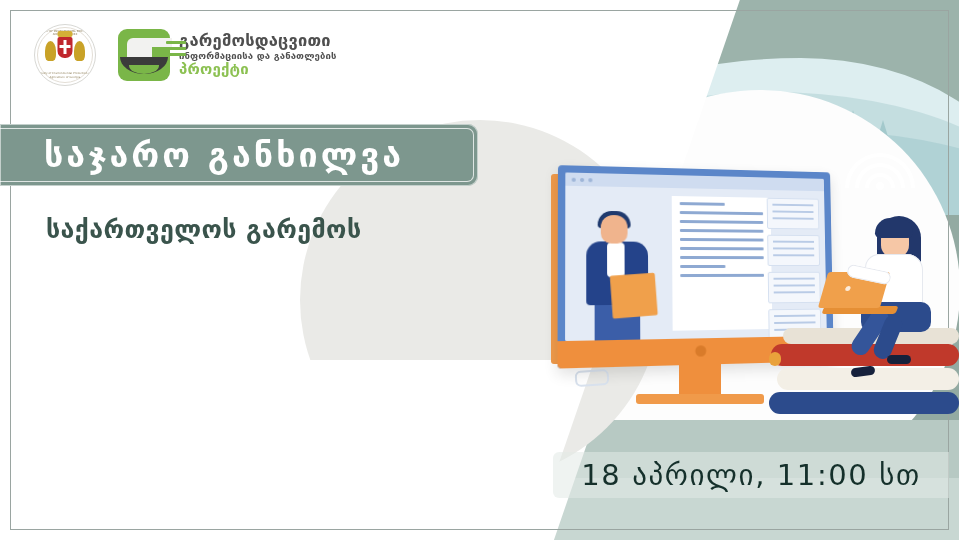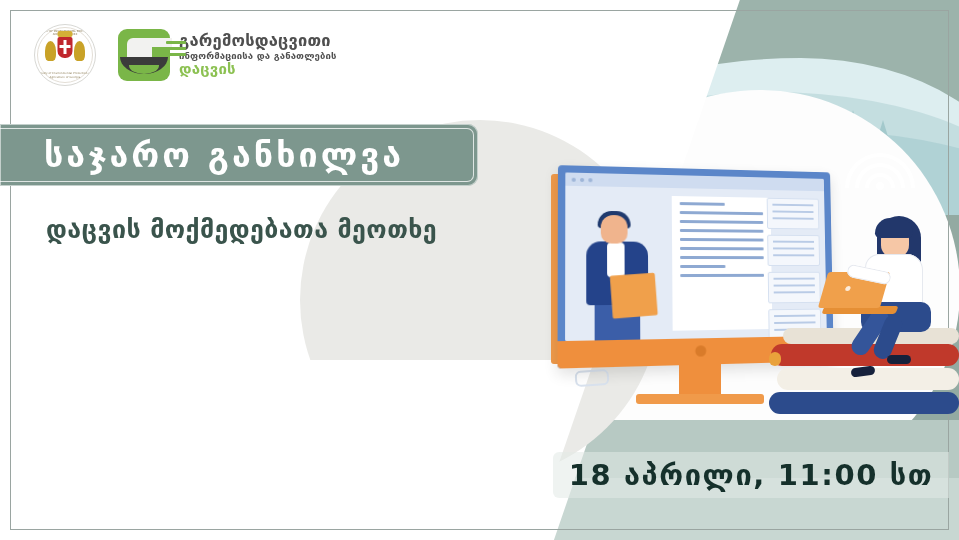--- a/index.html
+++ b/index.html
@@ -251,21 +251,21 @@
   
   .date-strip{
     position:absolute;left:553px;top:452px;
     width:396px;height:46px;
     background:rgba(225,233,230,.55);
     border-radius:6px 0 0 6px;
     display:flex;align-items:center;justify-content:center;
     z-index:9;
   }
   .date-strip span{
-    font-size:29px;font-weight:700;color:#15302b;letter-spacing:1.6px;
+    font-size:29px;font-weight:400;color:#15302b;letter-spacing:1.6px;
     white-space:nowrap;
   }
 
   
   .illus{position:absolute;left:545px;top:120px;width:414px;height:300px;z-index:7;}
 
   .wifi{position:absolute;right:44px;top:24px;width:70px;height:44px;}
   .wifi i{
     position:absolute;left:50%;bottom:0;transform:translateX(-50%);
     border:4px solid #ffffff;border-bottom:none;border-radius:100px 100px 0 0;
@@ -597,31 +597,31 @@
         <div class="book"></div>
         <div class="brand-bars">
             <i></i>
             <i></i>
             <i></i>
           </div>
       </div>
       <div class="brand-text">
         <div class="brand-l1">გარემოსდაცვითი</div>
         <div class="brand-l2">ინფორმაციისა და განათლების</div>
-        <div class="brand-l3">დაცვის</div>
+        <div class="brand-l3">პროექტი</div>
       </div>
     </div>
   </div>
 
   <div class="title-banner">
     <h1>საჯარო განხილვა</h1>
   </div>
 
   <div class="headline">
-    <div class="ln">დაცვის მოქმედებათა მეოთხე</div>
+    <div class="ln">საქართველოს გარემოს</div>
   </div>
 
   <div class="date-strip">
     <span>18 აპრილი, 11:00 სთ</span>
   </div>
 
   <div class="frame"></div>
 </div>
 
 </body></html>

